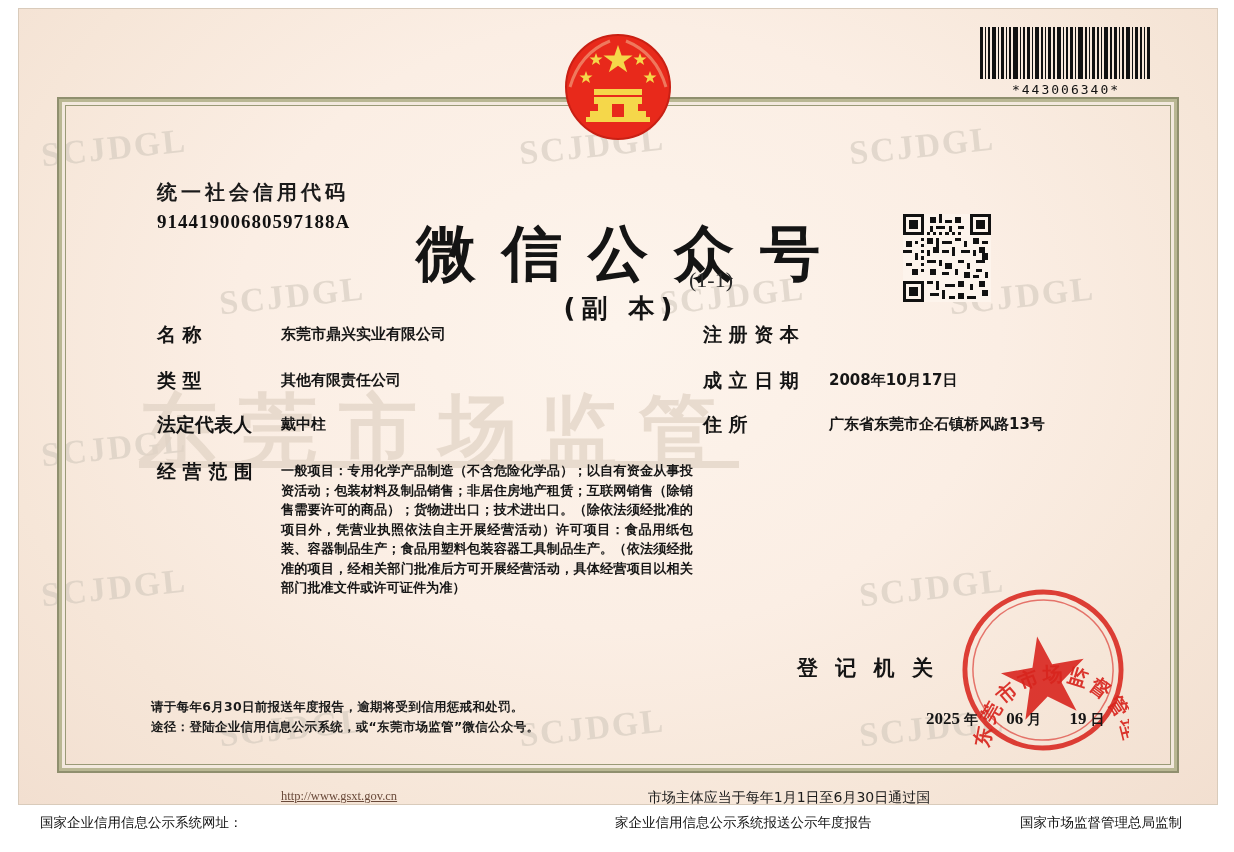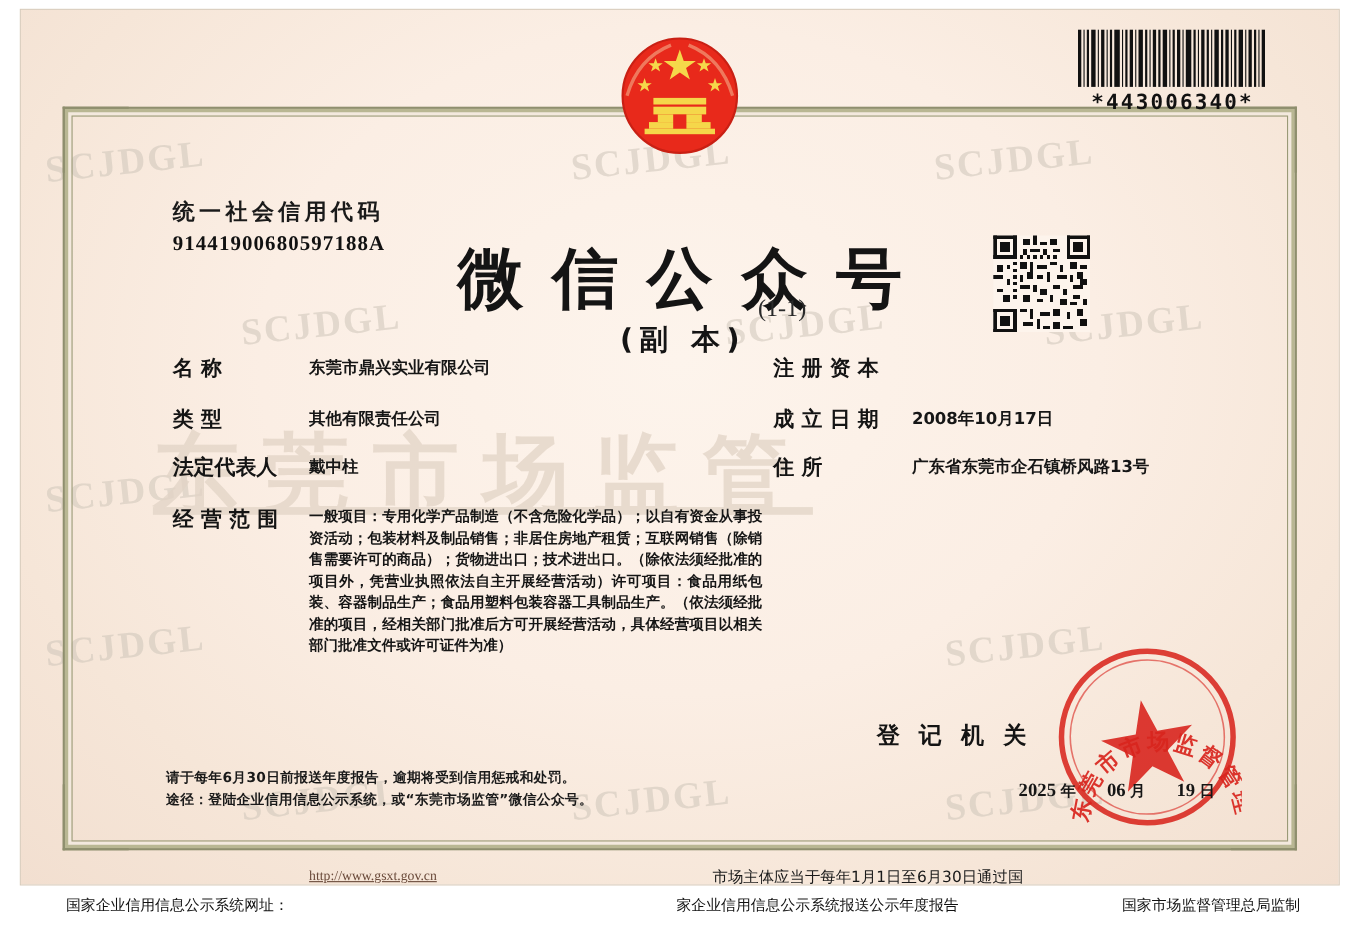--- a/index.html
+++ b/index.html
@@ -56,21 +56,21 @@
     font-weight:bold;font-size:78px;letter-spacing:22px;
     white-space:nowrap;pointer-events:none;text-decoration:underline;
   }
 
   
   .barcode-wrap{position:absolute;right:36px;top:18px;text-align:center;width:230px;}
   .barcode{height:52px;display:flex;align-items:flex-end;justify-content:center;gap:0;}
   .barcode i{display:block;background:#111;height:52px;margin-right:2px;}
   .barcode-num{
     font-family:"DejaVu Sans Mono","Liberation Mono",monospace;
-    font-size:19px;letter-spacing:2px;color:#111;margin-top:3px;font-weight:bold;
+    font-size:13px;letter-spacing:2px;color:#111;margin-top:3px;
   }
 
   
   .emblem{position:absolute;left:50%;top:16px;transform:translateX(-50%);}
 
   
   .code-label{
     position:absolute;left:138px;top:170px;
     font-size:20px;font-weight:bold;color:#1a1a1a;letter-spacing:4px;
     font-family:"DejaVu Sans","Liberation Sans",sans-serif;
@@ -153,21 +153,21 @@
   .bottom-mid{
     position:absolute;left:600px;top:780px;width:340px;
     font-size:14px;color:#1a1a1a;text-align:center;
   }
 
   
   .footer{
     position:absolute;left:0;top:812px;width:1234px;height:34px;
     font-size:13.5px;color:#111;
   }
-  .footer .f-left{position:absolute;left:60px;top:2px;}
+  .footer .f-left{position:absolute;left:40px;top:2px;}
   .footer .f-mid{position:absolute;left:615px;top:2px;}
   .footer .f-right{position:absolute;right:52px;top:2px;}
 </style>
 </head>
 <body>
 
 <div class="page">
 
   <div class="cert">
 

